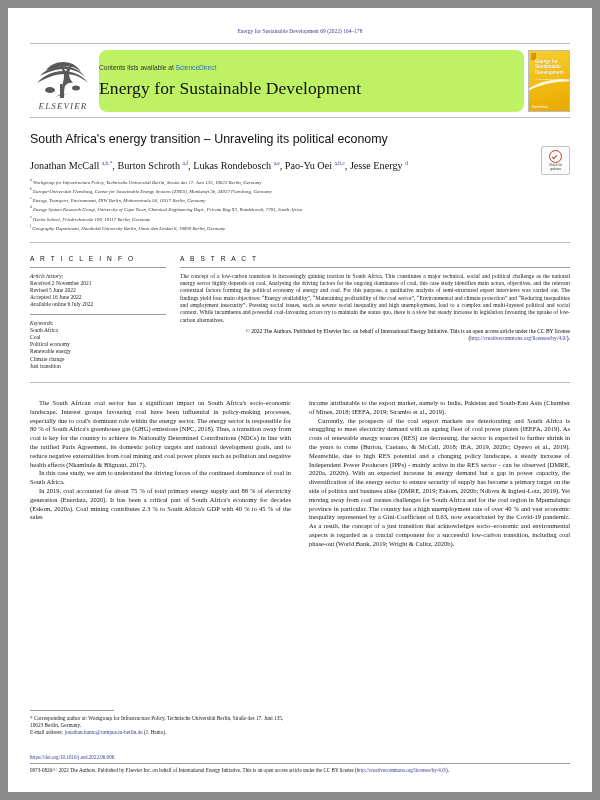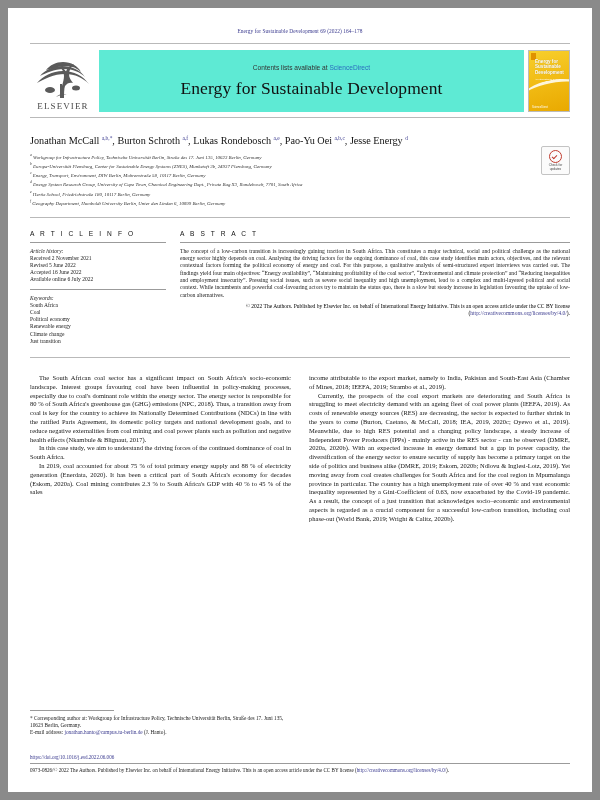--- a/index.html
+++ b/index.html
@@ -47,41 +47,42 @@
     height: 62px;
   }
   .elsevier-logo {
     width: 66px;
     flex: 0 0 66px;
     display: flex;
     flex-direction: column;
     align-items: center;
     justify-content: flex-end;
     padding-bottom: 1px;
+    font-style: italic;
   }
   .tree {
     width: 58px;
     height: 47px;
     position: relative;
   }
   .elsevier-word {
     font-family: "Liberation Serif", serif;
     font-size: 9px;
     letter-spacing: 1.1px;
     color: #4a4a4a;
     line-height: 10px;
   }
   .masthead-center {
     flex: 1 1 auto;
-    background: #5eead4;
+    background: #bef264;
     display: flex;
     flex-direction: column;
-    align-items: center;
     justify-content: center;
     margin-left: 3px;
+    border-radius: 8px;
   }
   .contents-line {
     font-family: "Liberation Sans", sans-serif;
     font-size: 6.6px;
     color: #333;
     margin-bottom: 7px;
   }
   .contents-line .sd {
     color: #2b6ebf;
   }
@@ -389,20 +390,21 @@
         <span>Development</span>
       </div>
       <div class="csub">An International Journal</div>
       <div class="swoosh"></div>
       <div class="cfoot">ScienceDirect</div>
     </div>
   </div>
   <div class="rule-masthead"></div>
 
   <div class="titleblock">
+    <h1 class="paper-title">South Africa's energy transition – Unraveling its political economy</h1>
 
     <div class="authors">
       <span><span>Jonathan McCall </span><sup>a,b,*</sup><span>, </span></span><span><span>Burton Schroth </span><sup>a,f</sup><span>, </span></span><span><span>Lukas Rondebosch </span><sup>a,e</sup><span>, </span></span><span><span>Pao-Yu Oei </span><sup>a,b,c</sup><span>, </span></span><span><span>Jesse Energy </span><sup>d</sup></span>
     </div>
 
     <div class="affils">
       <div><sup>a</sup> <span>Workgroup for Infrastructure Policy, Technische Universität Berlin, Straße des 17. Juni 135, 10623 Berlin, Germany</span></div>
       <div><sup>b</sup> <span>Europa-Universität Flensburg, Center for Sustainable Energy Systems (ZNES), Munketoft 3b, 24937 Flensburg, Germany</span></div>
       <div><sup>c</sup> <span>Energy, Transport, Environment, DIW Berlin, Mohrenstraße 58, 10117 Berlin, Germany</span></div>
       <div><sup>d</sup> <span>Energy System Research Group, University of Cape Town, Chemical Engineering Dept., Private Bag X3, Rondebosch, 7701, South Africa</span></div>

